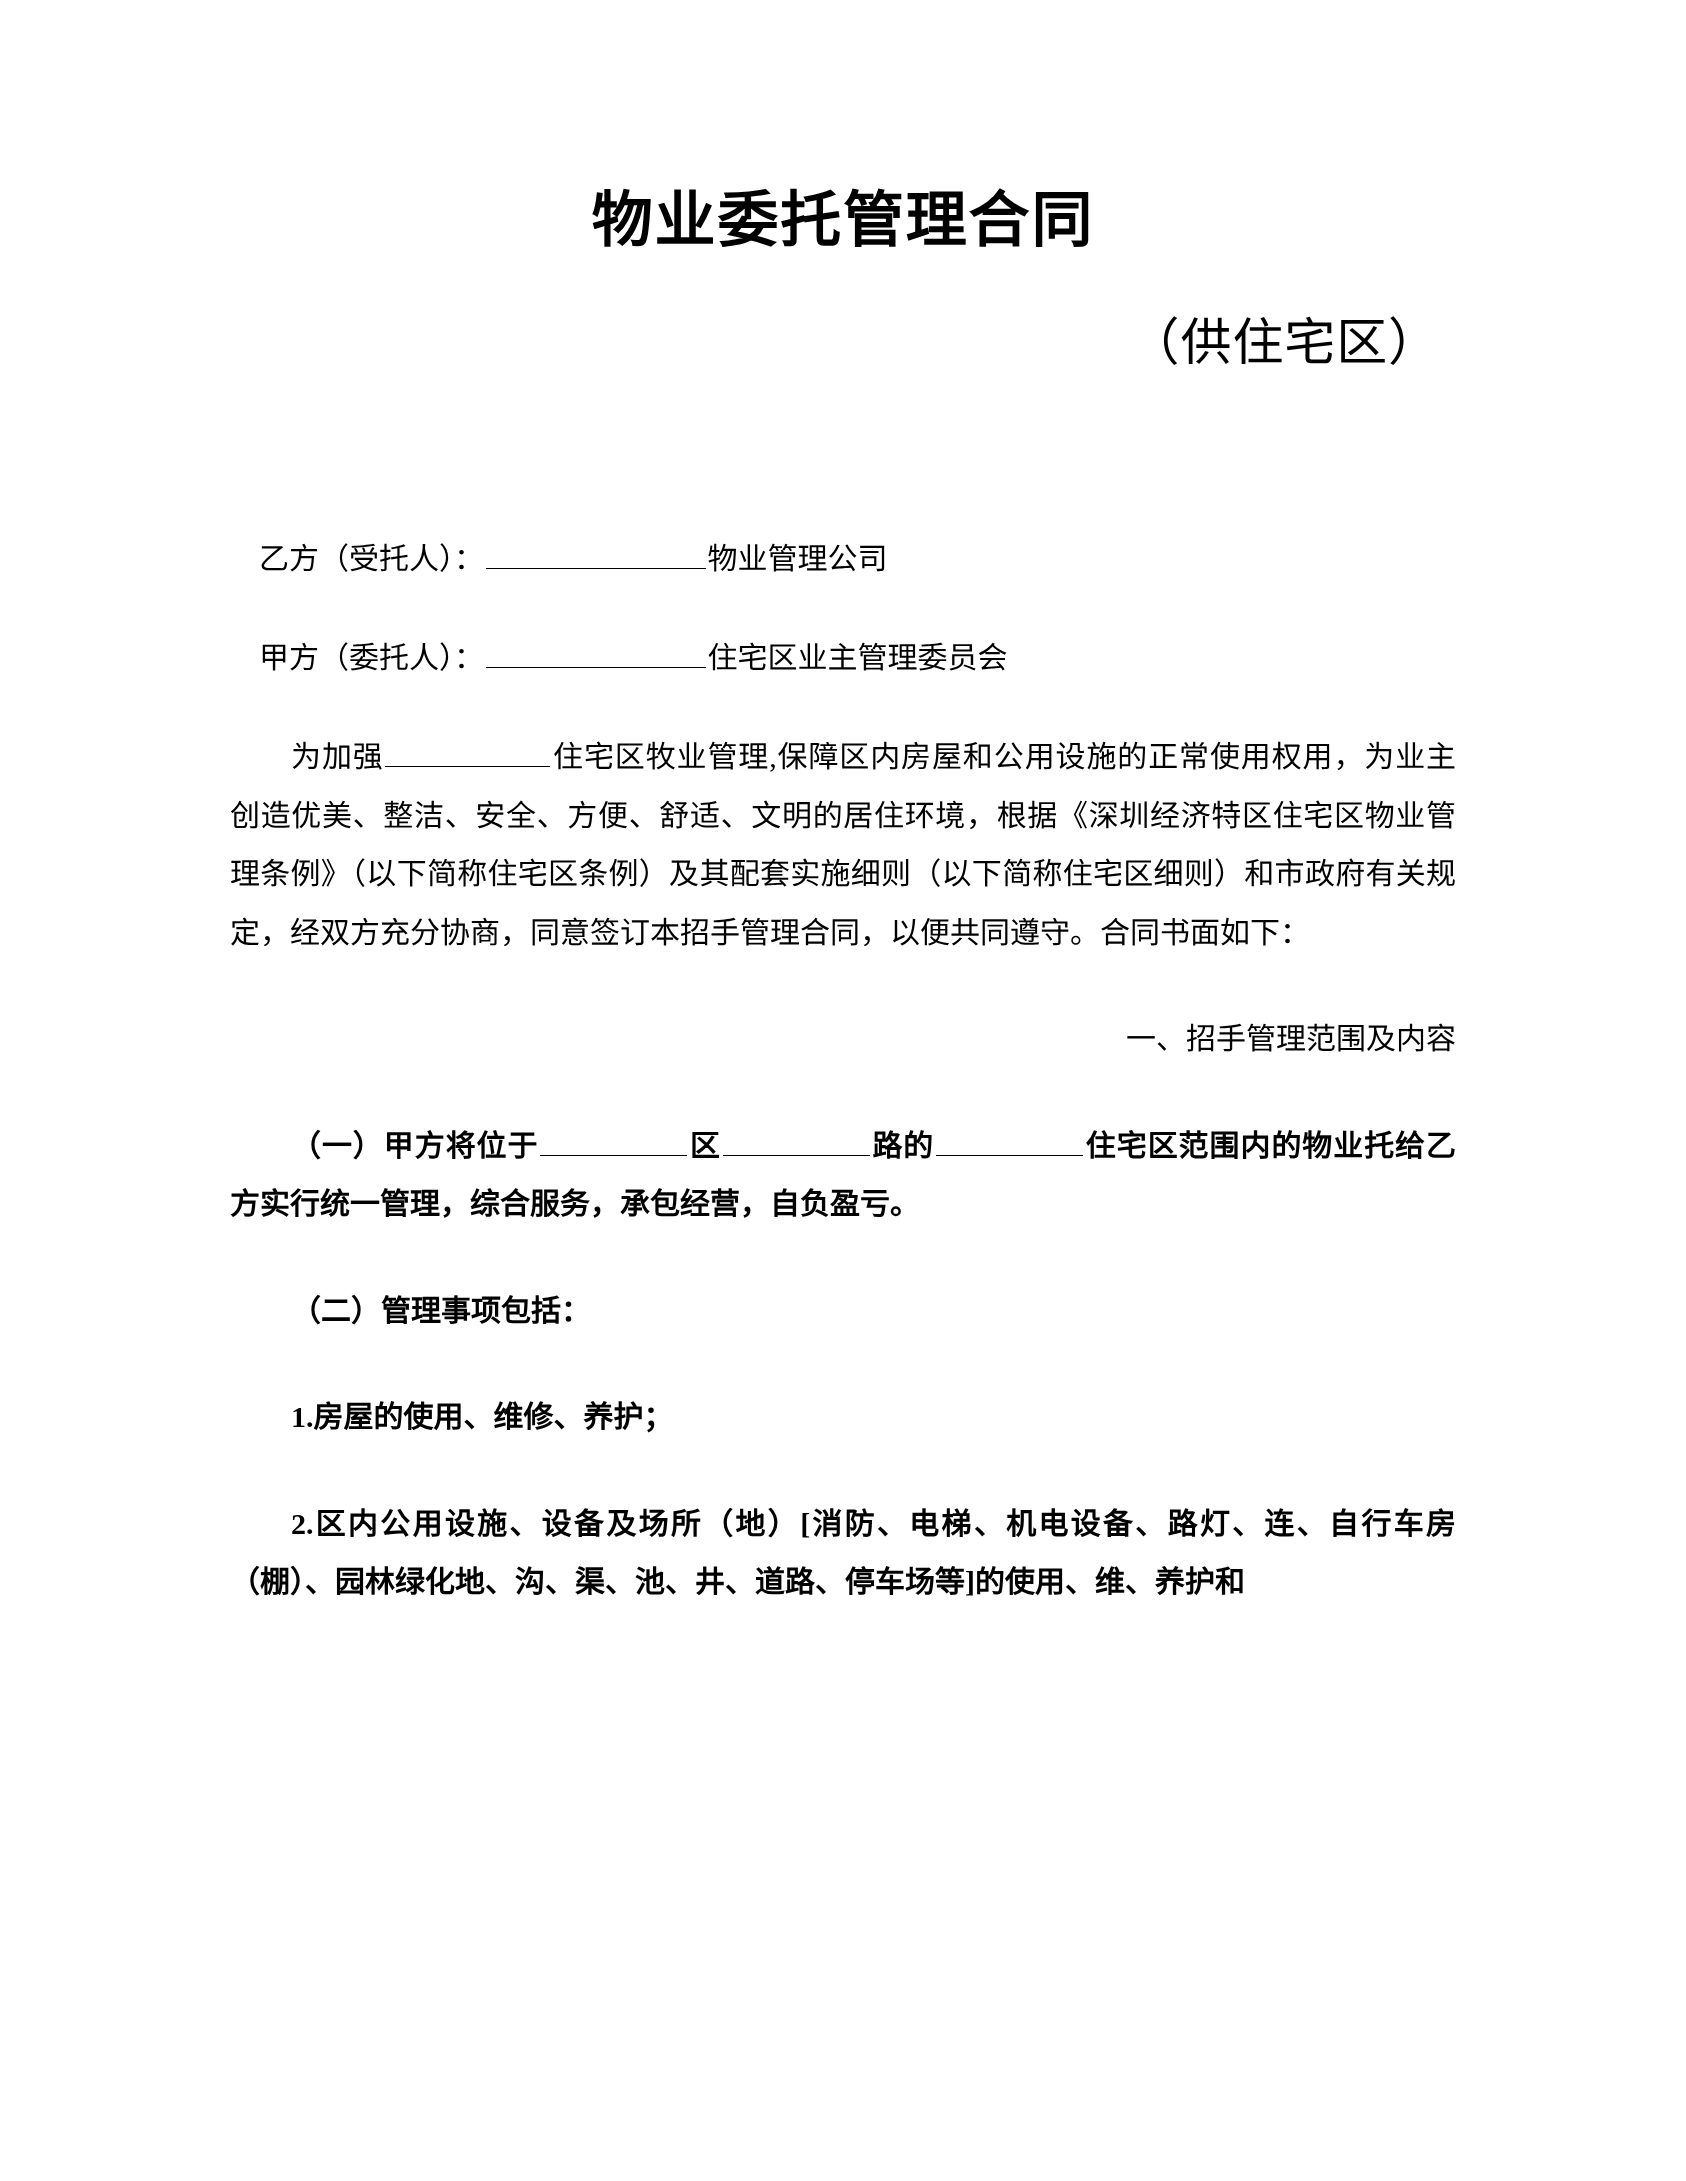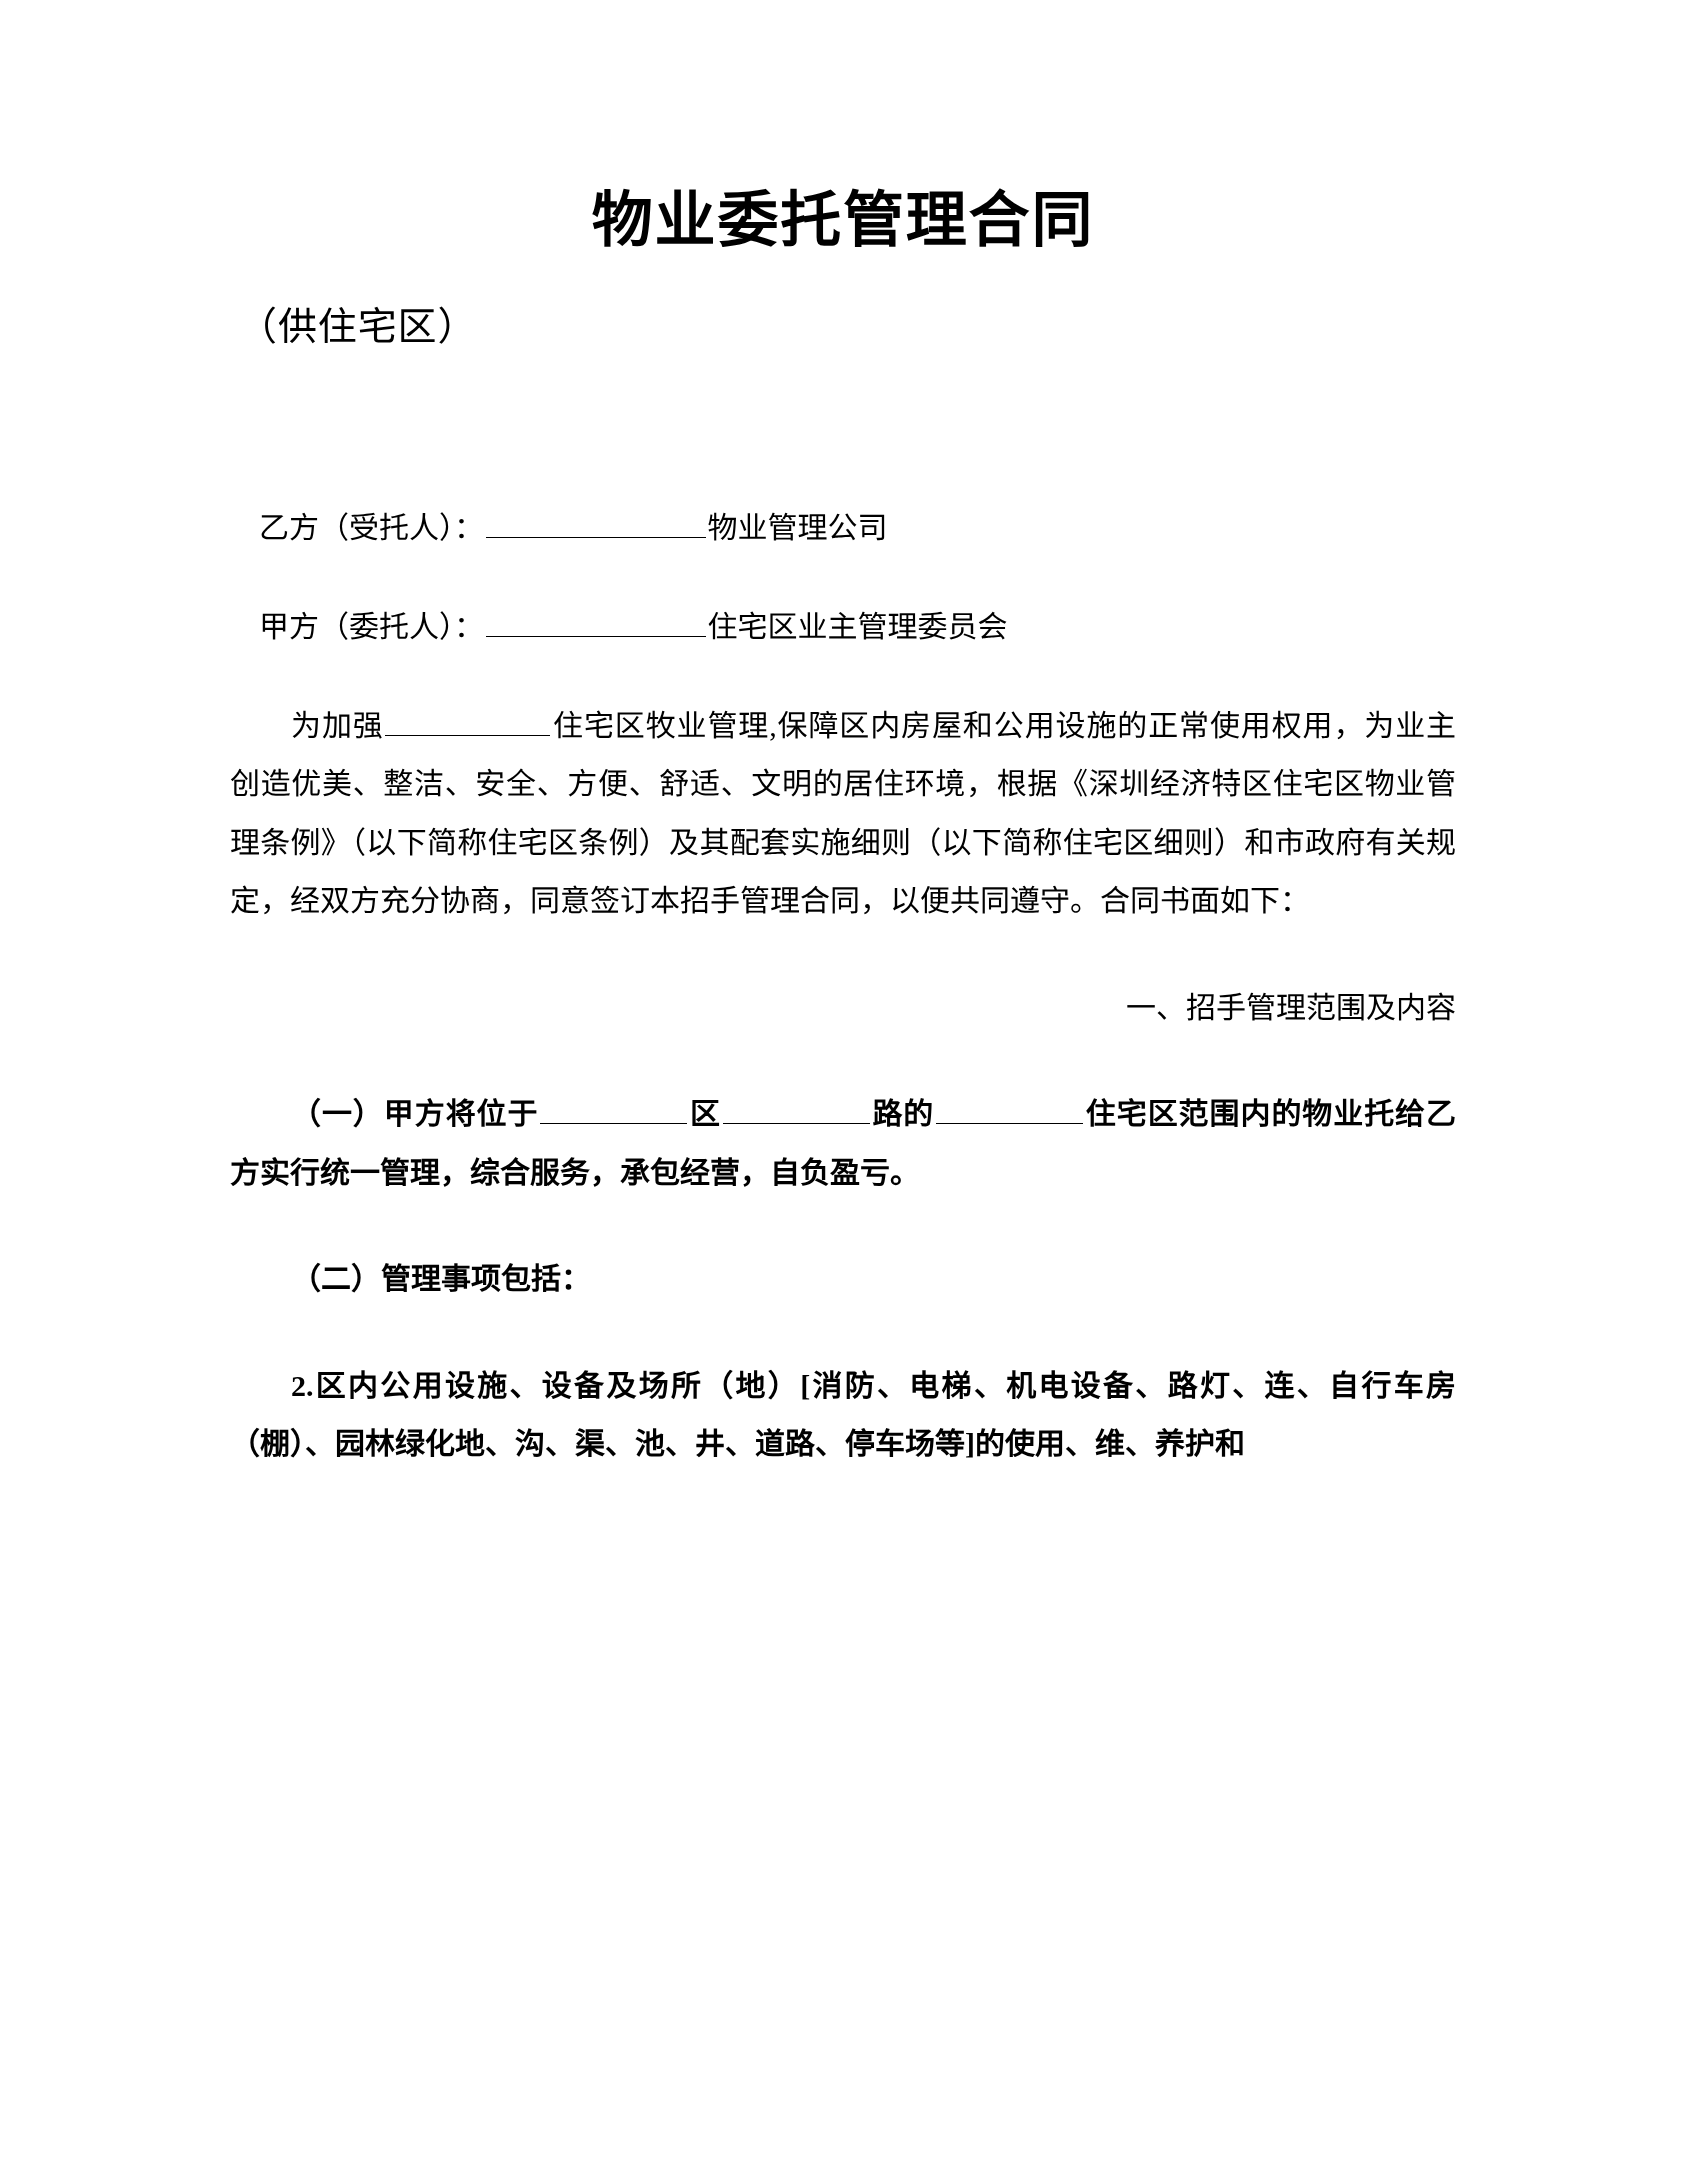--- a/index.html
+++ b/index.html
@@ -26,23 +26,23 @@
     text-align: center;
     font-family: "Liberation Sans", "DejaVu Sans", sans-serif;
     font-weight: bold;
     font-size: 61px;
     letter-spacing: 1.8px;
     margin: 0;
     padding-top: 46px;
     line-height: 1.2;
   }
   .doc-subtitle {
-    text-align: left;
-    font-size: 39px;
-    margin: 8px;
+    text-align: right;
+    font-size: 51px;
+    margin: 16px;
     padding-top: 37px;
     letter-spacing: 0.9px;
     line-height: 1.3;
   }
   .spacer-lg {
     height: 138px;
   }
   .party-line {
     font-size: 30px;
     line-height: 1.9;
@@ -104,17 +104,18 @@
   <div class="gap-top"></div>
 
   <p class="heading">一、招手管理范围及内容</p>
 
   <p class="para gap-top">
     <span>（一）甲方将位于</span><span class="blank b-160"></span><span>区</span><span class="blank b-160"></span><span>路的</span><span class="blank b-160"></span><span>住宅区范围内的物业托给乙方实行统一管理，综合服务，承包经营，自负盈亏。</span>
   </p>
 
   <p class="para gap-top">（二）管理事项包括：</p>
 
+  <p class="para gap-top">1.房屋的使用、维修、养护；</p>
 
   <p class="para gap-top">2.区内公用设施、设备及场所（地）[消防、电梯、机电设备、路灯、连、自行车房（棚）、园林绿化地、沟、渠、池、井、道路、停车场等]的使用、维、养护和</p>
 
 </div>
 
 
 </body></html>

